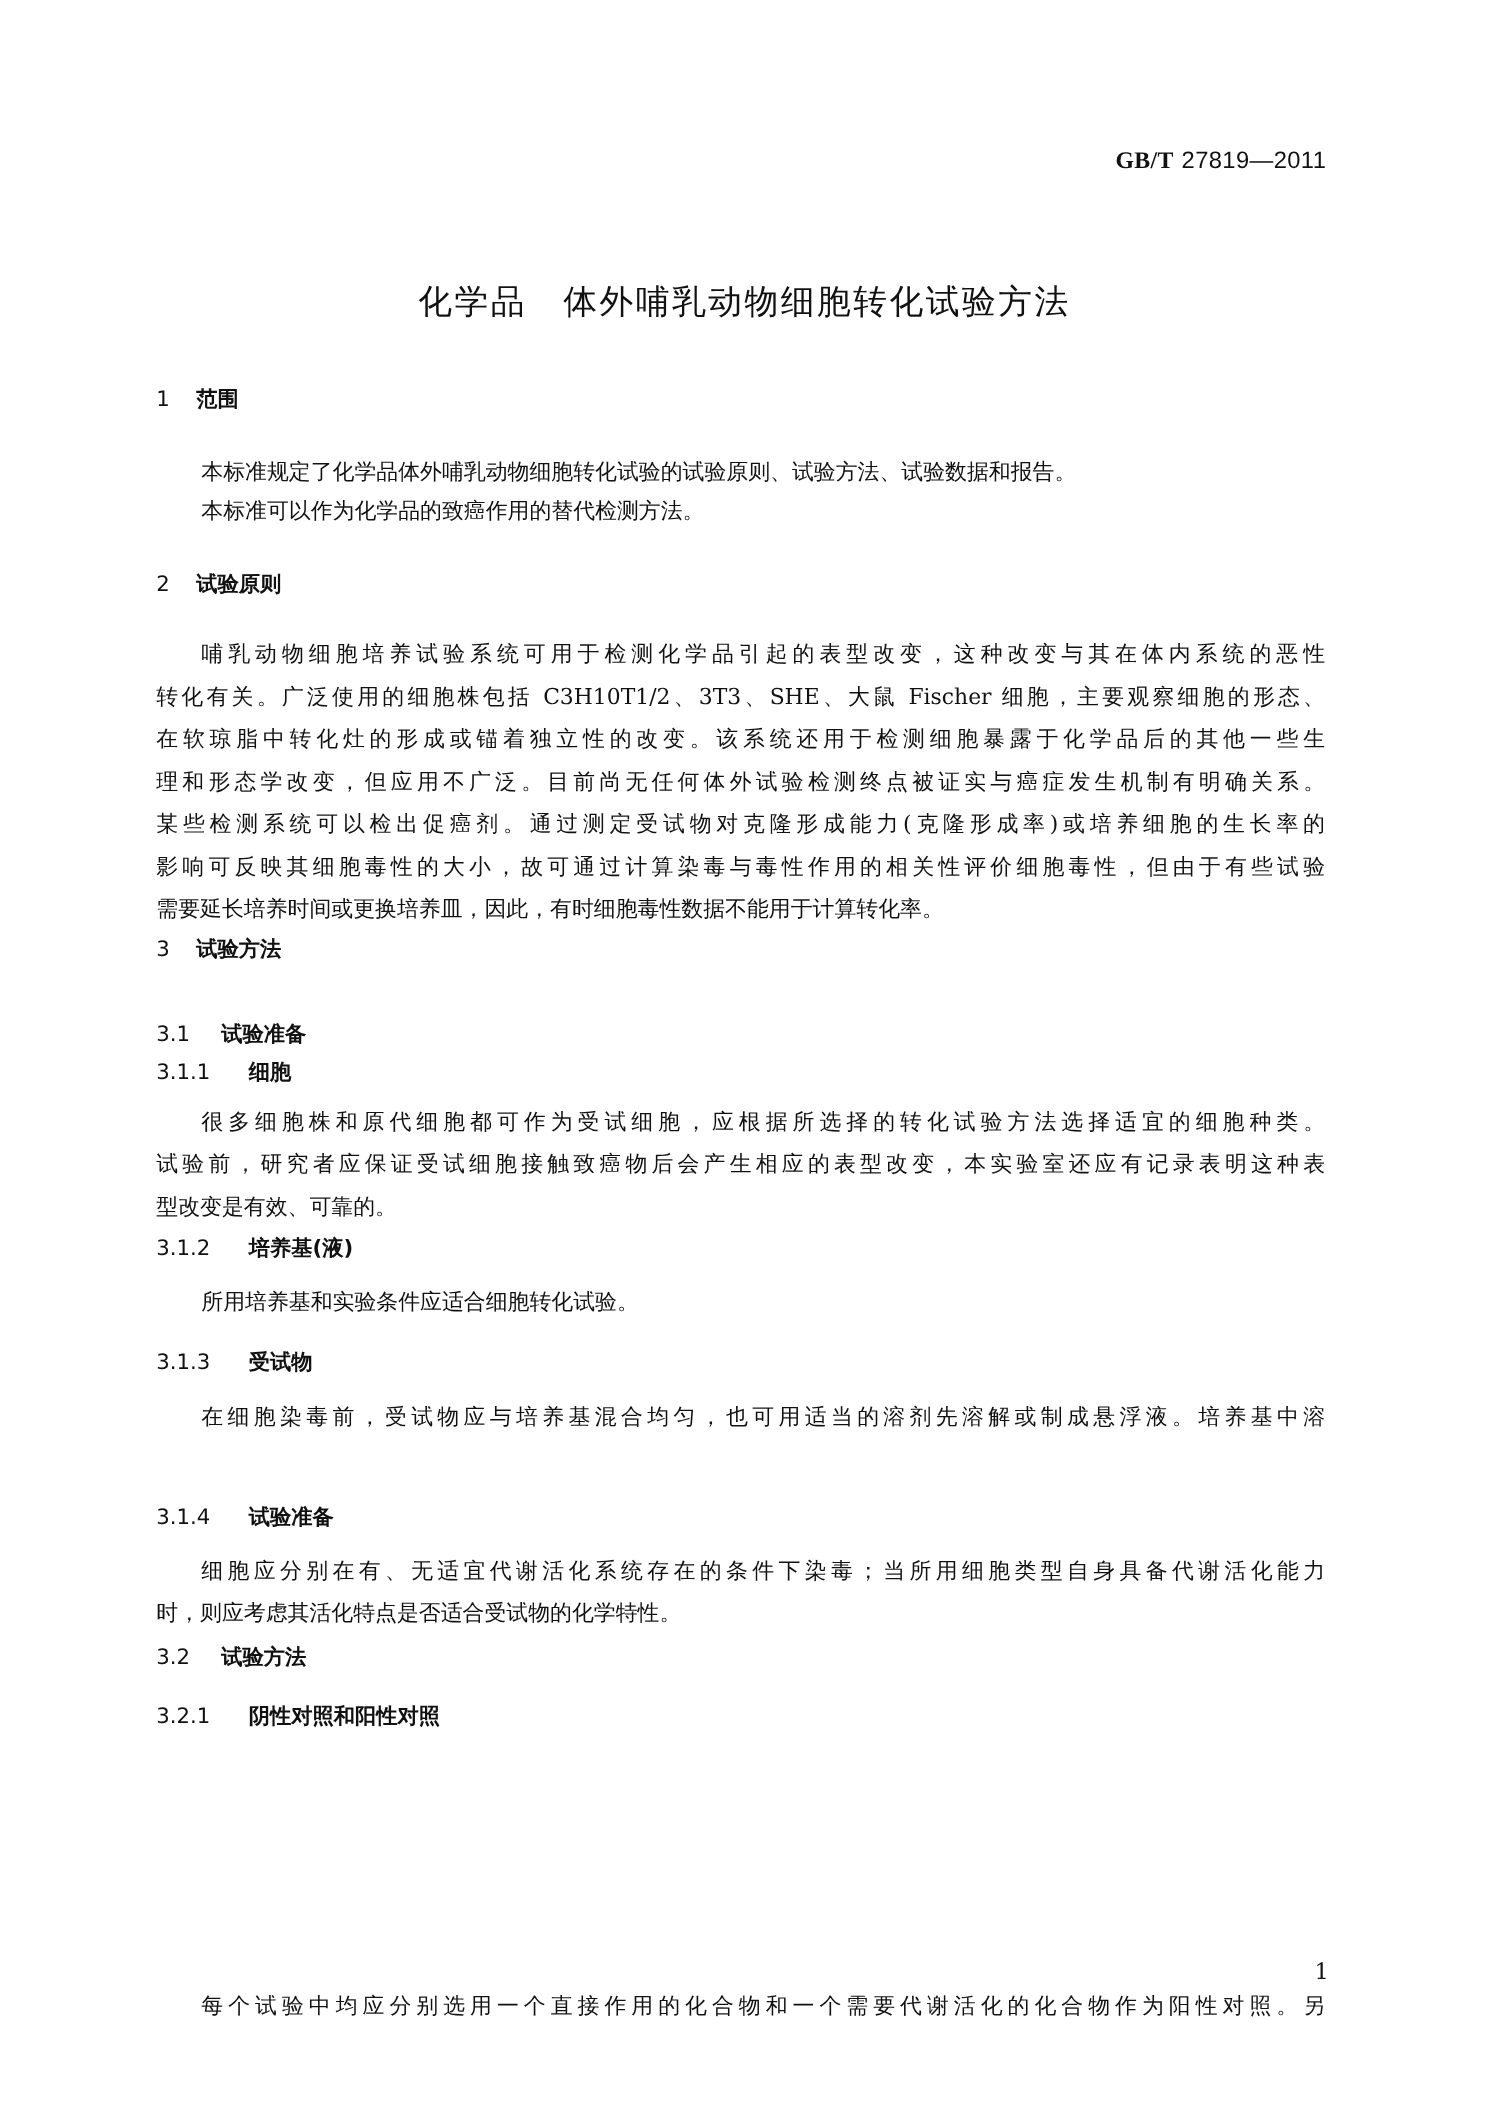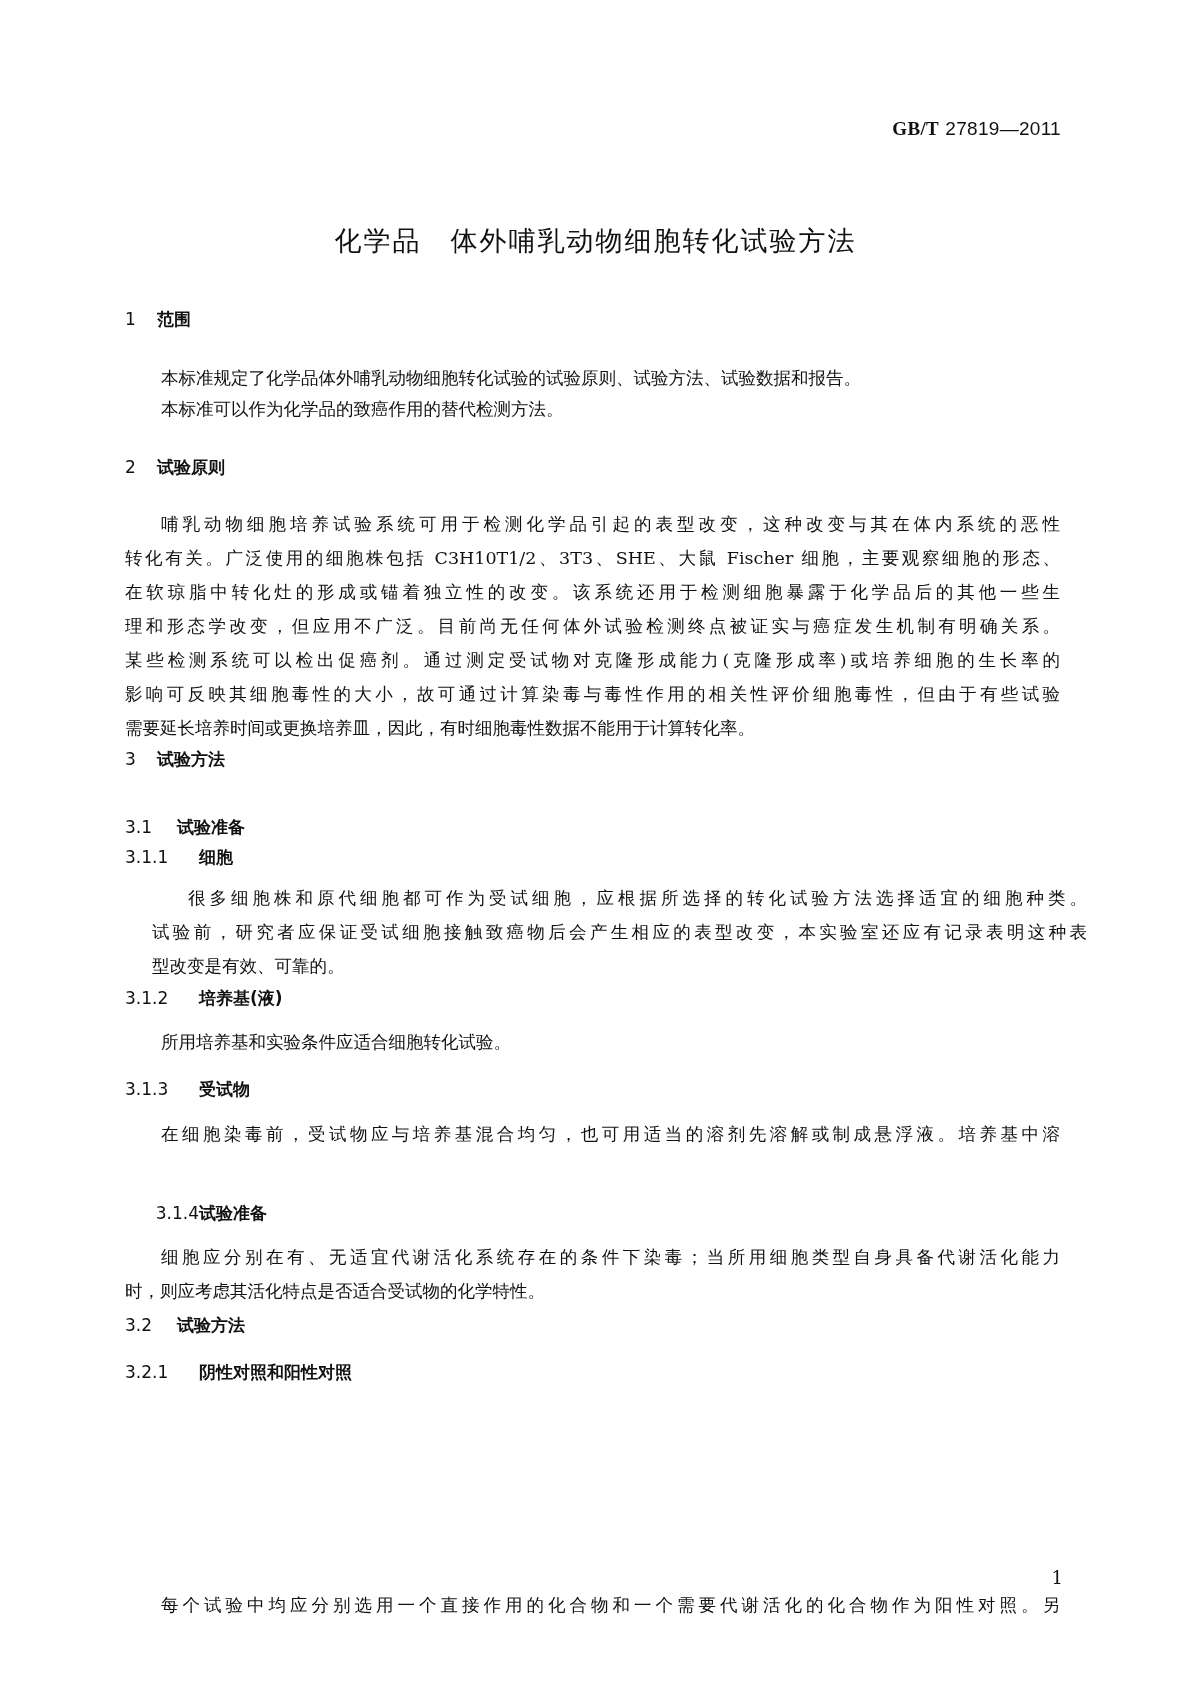--- a/index.html
+++ b/index.html
@@ -63,37 +63,37 @@
   <span class="line">某些检测系统可以检出促癌剂。通过测定受试物对克隆形成能力(克隆形成率)或培养细胞的生长率的</span>
   <span class="line">影响可反映其细胞毒性的大小，故可通过计算染毒与毒性作用的相关性评价细胞毒性，但由于有些试验</span>
   <span class="line last">需要延长培养时间或更换培养皿，因此，有时细胞毒性数据不能用于计算转化率。</span>
 </div>
 
 <div class="h" style="top:748px;"><span class="n" style="width:32px;">3</span><span>试验方法</span></div>
 
 <div class="h" style="top:816px;"><span class="n" style="width:52px;">3.1</span><span>试验准备</span></div>
 
 <div class="h" style="top:846px;"><span class="n" style="width:74px;">3.1.1</span><span>细胞</span></div>
-<div class="p" style="top:881px;margin-left:27px;">
+<div class="p" style="top:881px;">
   <span class="line indent">很多细胞株和原代细胞都可作为受试细胞，应根据所选择的转化试验方法选择适宜的细胞种类。</span>
   <span class="line">试验前，研究者应保证受试细胞接触致癌物后会产生相应的表型改变，本实验室还应有记录表明这种表</span>
   <span class="line last">型改变是有效、可靠的。</span>
 </div>
 
 <div class="h" style="top:987px;"><span class="n" style="width:74px;">3.1.2</span><span>培养基(液)</span></div>
 <div class="p" style="top:1025px;">
   <span class="line indent last">所用培养基和实验条件应适合细胞转化试验。</span>
 </div>
 
 <div class="h" style="top:1078px;"><span class="n" style="width:74px;">3.1.3</span><span>受试物</span></div>
 <div class="p" style="top:1117px;">
   <span class="line indent">在细胞染毒前，受试物应与培养基混合均匀，也可用适当的溶剂先溶解或制成悬浮液。培养基中溶</span>
 </div>
 
-<div class="h" style="top:1202px;"><span class="n" style="width:74px;text-align:right;">3.1.4</span><span>试验准备</span></div>
+<div class="h" style="top:1202px;"><span class="n" style="width:74px;">3.1.4</span><span>试验准备</span></div>
 <div class="p" style="top:1240px;">
   <span class="line indent">细胞应分别在有、无适宜代谢活化系统存在的条件下染毒；当所用细胞类型自身具备代谢活化能力</span>
   <span class="line last">时，则应考虑其活化特点是否适合受试物的化学特性。</span>
 </div>
 
 <div class="h" style="top:1314px;"><span class="n" style="width:52px;">3.2</span><span>试验方法</span></div>
 
 <div class="h" style="top:1361px;"><span class="n" style="width:74px;">3.2.1</span><span>阴性对照和阳性对照</span></div>
 <div class="p" style="top:1588px;">
   <span class="line indent">每个试验中均应分别选用一个直接作用的化合物和一个需要代谢活化的化合物作为阳性对照。另</span>

